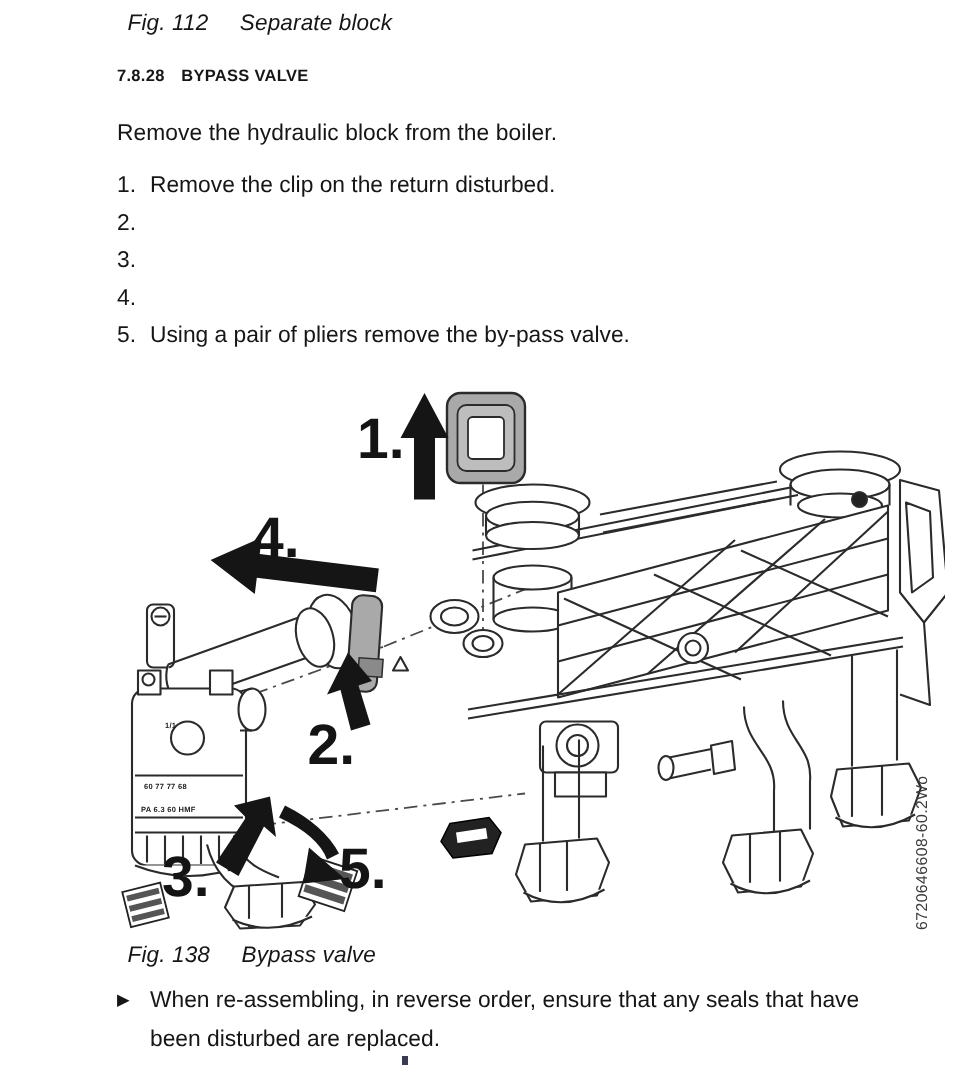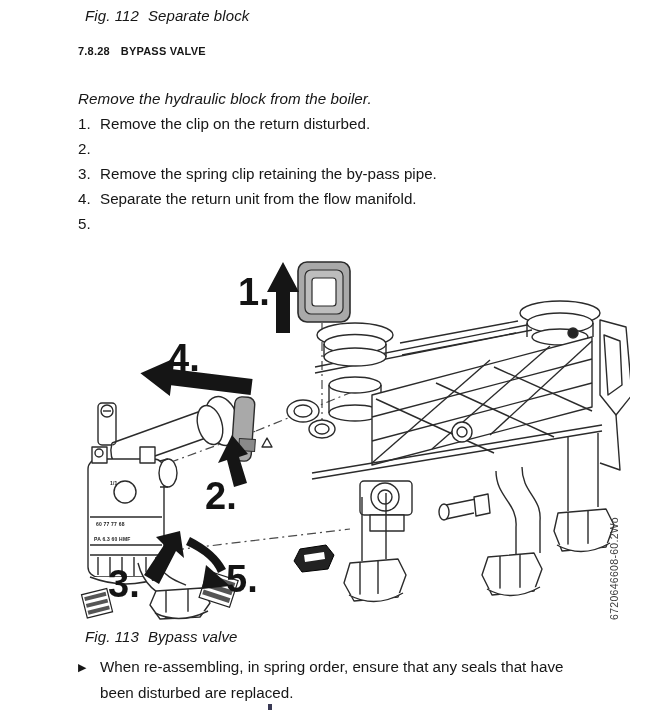--- a/index.html
+++ b/index.html
@@ -1,20 +1,20 @@
 <!DOCTYPE html>
 <html><head>
 <meta charset="utf-8">
 <style>
   html,body{margin:0;padding:0;background:#ffffff;}
   body{width:650px;height:720px;position:relative;overflow:hidden;
        font-family:"Liberation Sans",sans-serif;color:#161616;}
   .abs{position:absolute;}
   .caption{font-style:italic;font-size:15px;letter-spacing:.1px;white-space:nowrap;}
-  .caption .figno{margin-right:9px;}
+  .caption .figno{margin-right:21px;}
   .heading{font-weight:bold;font-size:11px;letter-spacing:.2px;white-space:nowrap;}
   .heading .secno{margin-right:11px;}
   .body-text{font-size:15.2px;letter-spacing:.05px;}
   .steps{line-height:25px;font-size:15.2px;}
   .step{display:flex;}
   .step .n{width:22px;flex:0 0 22px;}
   .note{display:flex;font-size:15.2px;line-height:26px;}
   .note .bullet{flex:0 0 22px;font-size:11px;line-height:26px;}
   svg text.callout{font-family:"Liberation Sans",sans-serif;font-weight:bold;
        font-size:38px;fill:#141414;}
@@ -27,40 +27,39 @@
 <body>
 
 <div class="abs caption" style="left:85px;top:7px;">
   <span class="figno">Fig. 112</span><span>Separate block</span>
 </div>
 
 <div class="abs heading" style="left:78px;top:45px;">
   <span class="secno">7.8.28</span><span>BYPASS VALVE</span>
 </div>
 
-<div class="abs body-text" style="left:78px;top:90px;font-style:italic;">Remove the hydraulic block from the boiler.</div>
+<div class="abs body-text" style="left:78px;top:80px;">Remove the hydraulic block from the boiler.</div>
 
 <div class="abs steps" style="left:78px;top:111px;width:500px;">
   <div class="step">
     <span class="n">1.</span>
     <span>Remove the clip on the return disturbed.</span>
   </div>
   <div class="step">
     <span class="n">2.</span>
   </div>
   <div class="step">
     <span class="n">3.</span>
-    <span>Remove the spring clip retaining the by-pass pipe.</span>
   </div>
   <div class="step">
     <span class="n">4.</span>
-    <span>Separate the return unit from the flow manifold.</span>
   </div>
   <div class="step">
     <span class="n">5.</span>
+    <span>Using a pair of pliers remove the by-pass valve.</span>
   </div>
 </div>
 
 <svg class="abs" style="left:60px;top:245px;" width="570" height="385" viewBox="0 0 570 385">
   <g fill="none" stroke="#4a4a4a" stroke-width="1.2" stroke-dasharray="9 4 2 4">
     <path d="M262,78 V180"></path>
     <path d="M196,186 L302,143"></path>
     <path d="M92,224 L196,186"></path>
     <path d="M115,305 L290,284"></path>
   </g>
@@ -221,21 +220,21 @@
   <text class="callout" x="178" y="60">1.</text>
   <text class="callout" x="145" y="264">2.</text>
   <text class="callout" x="48" y="352">3.</text>
   <text class="callout" x="108" y="126">4.</text>
   <text class="callout" x="166" y="347">5.</text>
 
   <text class="code" transform="translate(558,375) rotate(-90)" x="0" y="0">6720646608-60.2Wo</text>
 </svg>
 
 <div class="abs caption" style="left:85px;top:628px;">
-  <span class="figno">Fig. 113</span><span>Bypass valve</span>
+  <span class="figno">Fig. 138</span><span>Bypass valve</span>
 </div>
 
 <div class="abs note" style="left:78px;top:654px;width:506px;">
   <span class="bullet">▶</span>
-  <span>When re-assembling, in spring order, ensure that any seals that have been disturbed are replaced.</span>
+  <span>When re-assembling, in reverse order, ensure that any seals that have been disturbed are replaced.</span>
 </div>
 
 <div class="abs speck"></div>
 
 </body></html>

